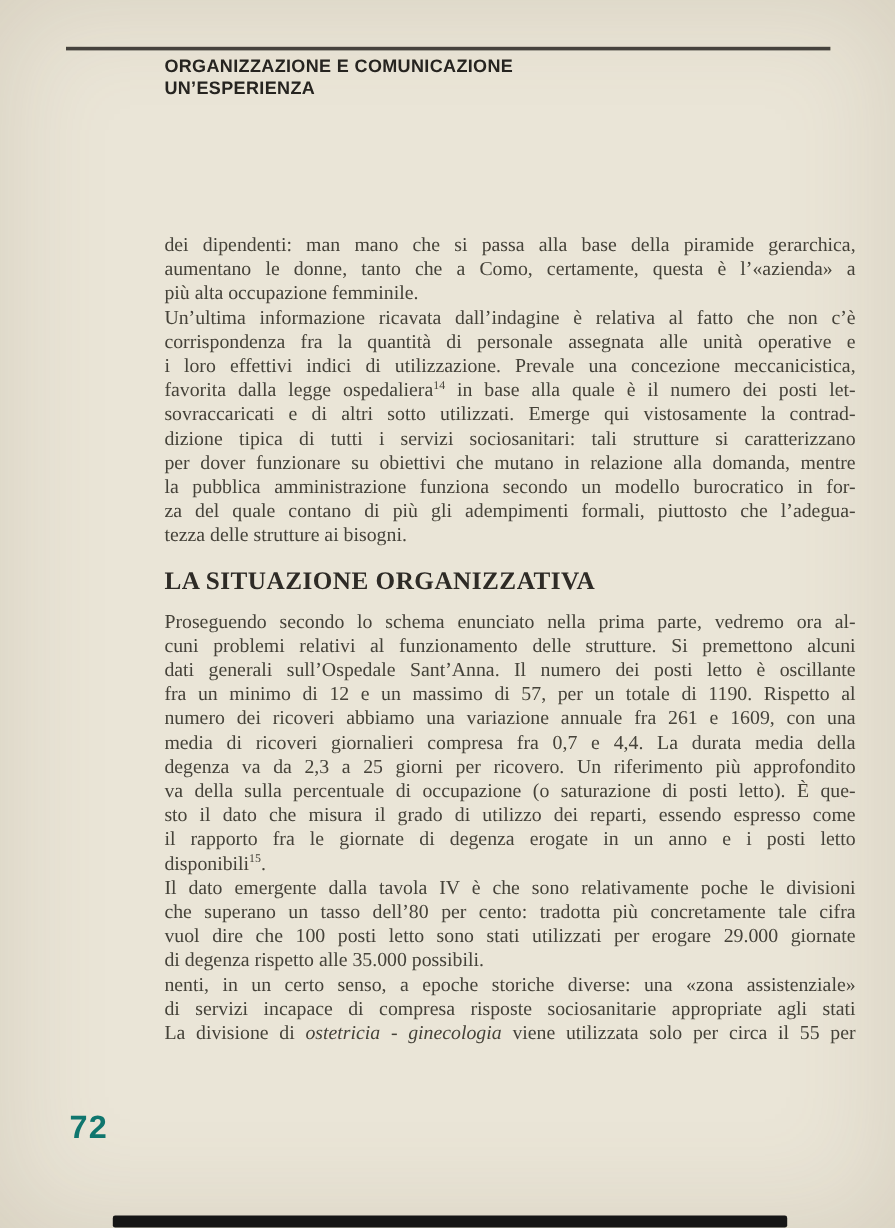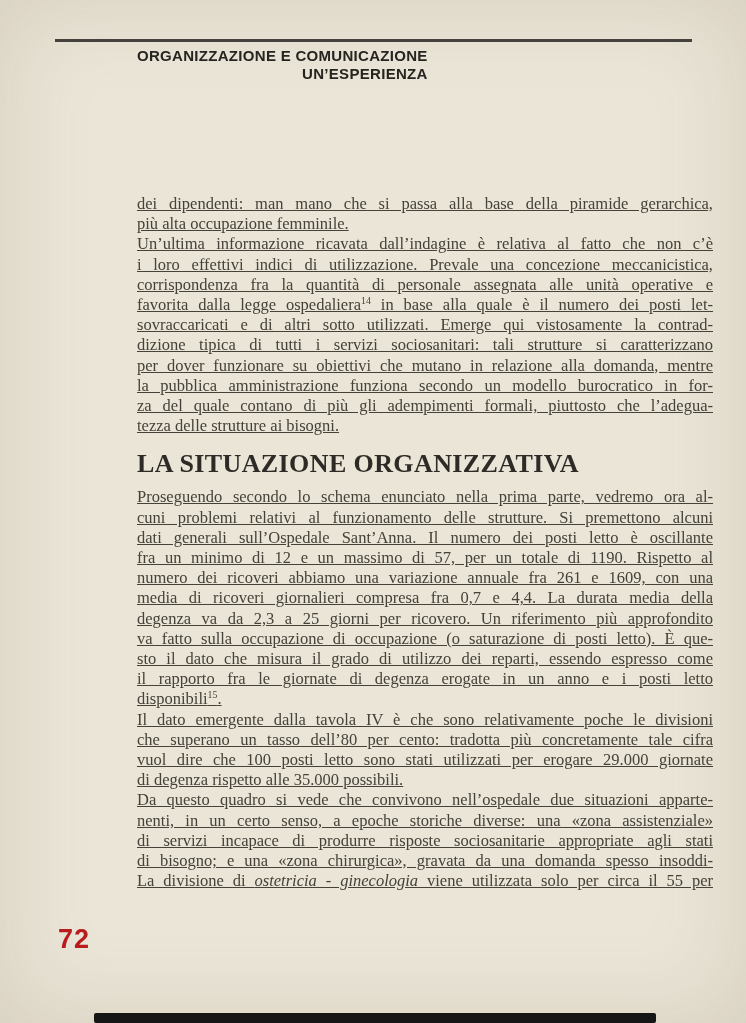--- a/index.html
+++ b/index.html
@@ -23,62 +23,60 @@
   }
   .running-header {
     position: absolute;
     left: 137px; top: 47px;
     font-family: "Liberation Sans", sans-serif;
     font-weight: 700;
     font-size: 15px;
     line-height: 17.5px;
     letter-spacing: 0.3px;
     color: #262420;
-    text-align: right;
   }
   .text-column {
     position: absolute;
     left: 137px; top: 194px;
     width: 576px;
     font-size: 16.5px;
     line-height: 20.2px;
     color: #454239;
   }
   .line {
     text-align: justify;
     text-align-last: justify;
     white-space: normal;
-    text-decoration: underline;
   }
   .line.last {
     text-align-last: left;
   }
   .line sup {
     font-size: 0.6em;
     line-height: 0;
     vertical-align: super;
     margin-top: 11px;
   }
   .line .it { font-style: italic; }
   .section-heading {
     margin: 15px 0 11px 0;
-    font-size: 26px;
+    font-size: 21px;
     line-height: 25px;
     font-weight: 700;
     letter-spacing: 0.4px;
     color: #2e2b26;
   }
   .page-number {
     position: absolute;
     left: 58px; top: 924px;
     font-family: "Liberation Sans", sans-serif;
     font-weight: 700;
     font-size: 27px;
     letter-spacing: 1px;
-    color: #b91c1c;
+    color: #0f766e;
   }
   .bottom-scan-edge {
     position: absolute;
     left: 94px; top: 1013px;
     width: 562px; height: 10px;
     background: #161616;
     border-radius: 2px;
   }
 </style>
 </head>
@@ -88,49 +86,48 @@
 
 <div class="top-rule"></div>
 
 <div class="running-header">
   <div>ORGANIZZAZIONE E COMUNICAZIONE</div>
   <div>UN’ESPERIENZA</div>
 </div>
 
 <div class="text-column">
     <div class="line">dei dipendenti: man mano che si passa alla base della piramide gerarchica,</div>
+    <div class="line">aumentano le donne, tanto che a Como, certamente, questa è l’«azienda» a</div>
     <div class="line last">più alta occupazione femminile.</div>
     <div class="line">Un’ultima informazione ricavata dall’indagine è relativa al fatto che non c’è</div>
+    <div class="line">corrispondenza fra la quantità di personale assegnata alle unità operative e</div>
     <div class="line">i loro effettivi indici di utilizzazione. Prevale una concezione meccanicistica,</div>
-    <div class="line">corrispondenza fra la quantità di personale assegnata alle unità operative e</div>
     <div class="line">favorita dalla legge ospedaliera<sup>14</sup> in base alla quale è il numero dei posti let-</div>
     <div class="line">sovraccaricati e di altri sotto utilizzati. Emerge qui vistosamente la contrad-</div>
     <div class="line">dizione tipica di tutti i servizi sociosanitari: tali strutture si caratterizzano</div>
     <div class="line">per dover funzionare su obiettivi che mutano in relazione alla domanda, mentre</div>
     <div class="line">la pubblica amministrazione funziona secondo un modello burocratico in for-</div>
     <div class="line">za del quale contano di più gli adempimenti formali, piuttosto che l’adegua-</div>
     <div class="line last">tezza delle strutture ai bisogni.</div>
     <div class="section-heading">LA SITUAZIONE ORGANIZZATIVA</div>
     <div class="line">Proseguendo secondo lo schema enunciato nella prima parte, vedremo ora al-</div>
     <div class="line">cuni problemi relativi al funzionamento delle strutture. Si premettono alcuni</div>
     <div class="line">dati generali sull’Ospedale Sant’Anna. Il numero dei posti letto è oscillante</div>
     <div class="line">fra un minimo di 12 e un massimo di 57, per un totale di 1190. Rispetto al</div>
     <div class="line">numero dei ricoveri abbiamo una variazione annuale fra 261 e 1609, con una</div>
     <div class="line">media di ricoveri giornalieri compresa fra 0,7 e 4,4. La durata media della</div>
     <div class="line">degenza va da 2,3 a 25 giorni per ricovero. Un riferimento più approfondito</div>
-    <div class="line">va fatto sulla occupazione di occupazione (o saturazione di posti letto). È que-</div>
+    <div class="line">va della sulla percentuale di occupazione (o saturazione di posti letto). È que-</div>
     <div class="line">sto il dato che misura il grado di utilizzo dei reparti, essendo espresso come</div>
     <div class="line">il rapporto fra le giornate di degenza erogate in un anno e i posti letto</div>
     <div class="line last">disponibili<sup>15</sup>.</div>
     <div class="line">Il dato emergente dalla tavola IV è che sono relativamente poche le divisioni</div>
     <div class="line">che superano un tasso dell’80 per cento: tradotta più concretamente tale cifra</div>
     <div class="line">vuol dire che 100 posti letto sono stati utilizzati per erogare 29.000 giornate</div>
     <div class="line last">di degenza rispetto alle 35.000 possibili.</div>
-    <div class="line">Da questo quadro si vede che convivono nell’ospedale due situazioni apparte-</div>
     <div class="line">nenti, in un certo senso, a epoche storiche diverse: una «zona assistenziale»</div>
-    <div class="line">di servizi incapace di produrre risposte sociosanitarie appropriate agli stati</div>
-    <div class="line">di bisogno; e una «zona chirurgica», gravata da una domanda spesso insoddi-</div>
+    <div class="line">di servizi incapace di compresa risposte sociosanitarie appropriate agli stati</div>
     <div class="line">La divisione di <span class="it">ostetricia - ginecologia</span> viene utilizzata solo per circa il 55 per</div>
   </div>
 
 <div class="page-number">72</div>
 
 <div class="bottom-scan-edge"></div>
 
 </body></html>

